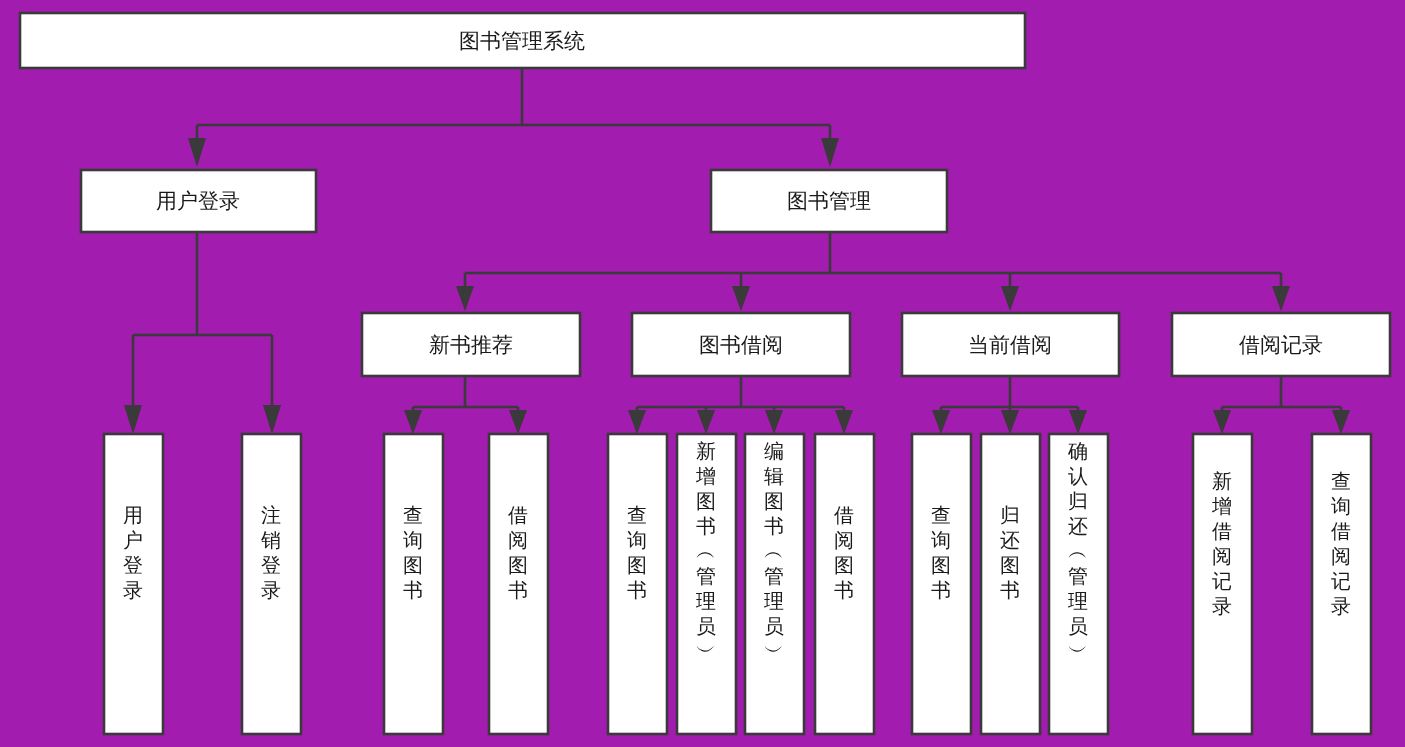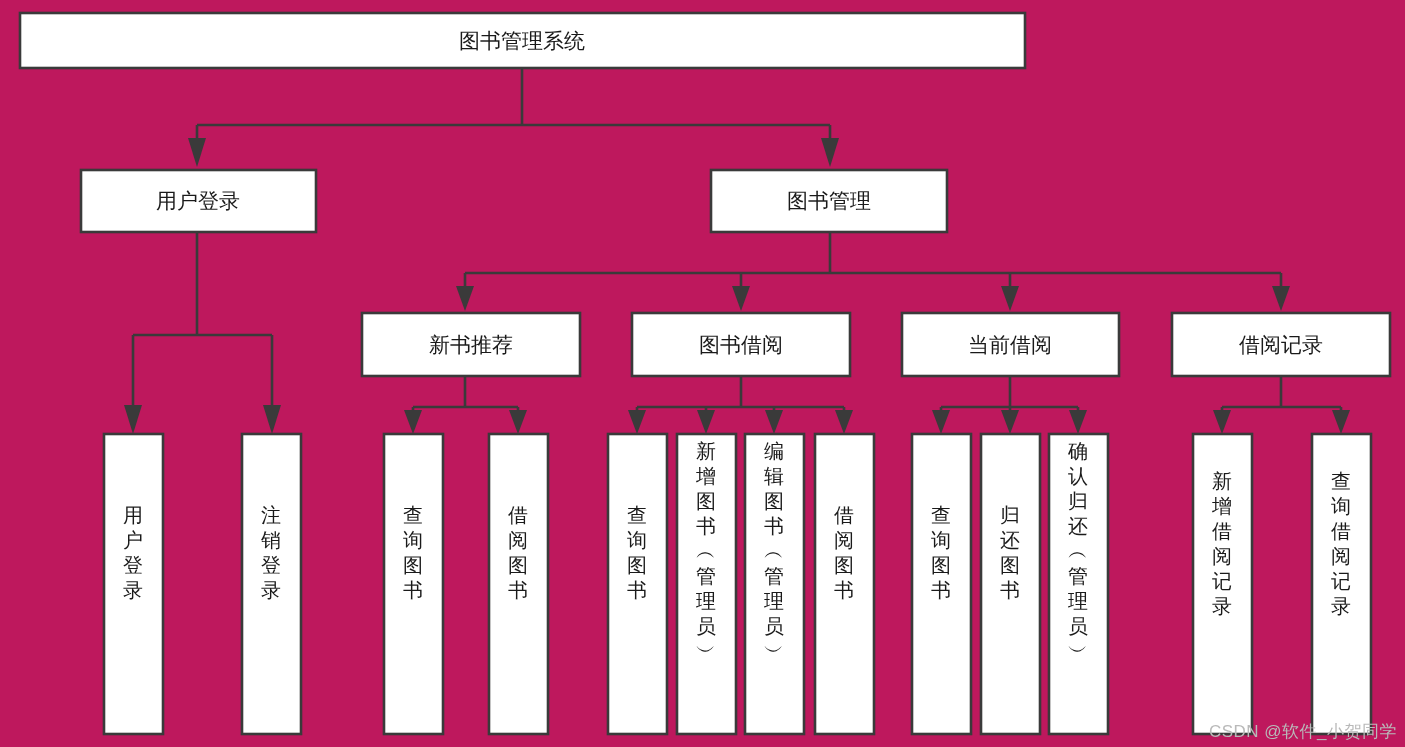--- a/index.html
+++ b/index.html
@@ -8,21 +8,21 @@
     padding: 0;
     background: #ffffff;
   }
   body {
     font-family: "Liberation Sans", "DejaVu Sans", sans-serif;
   }
   #diagram-root {
     position: relative;
     width: 1405px;
     height: 747px;
-    background: #be185d;
+    background: #a21caf;
     overflow: hidden;
   }
   svg.diagram-canvas {
     position: absolute;
     left: 0;
     top: 0;
     width: 1405px;
     height: 747px;
   }
   .node-box {
@@ -240,15 +240,14 @@
       <text class="node-label-v" x="1222" y="488"><tspan x="1222" dy="0">新</tspan><tspan x="1222" dy="25">增</tspan><tspan x="1222" dy="25">借</tspan><tspan x="1222" dy="25">阅</tspan><tspan x="1222" dy="25">记</tspan><tspan x="1222" dy="25">录</tspan></text>
     </g>
 
     <g>
       <rect class="node-box" x="1312" y="434" width="59" height="300"></rect>
       <text class="node-label-v" x="1341" y="488"><tspan x="1341" dy="0">查</tspan><tspan x="1341" dy="25">询</tspan><tspan x="1341" dy="25">借</tspan><tspan x="1341" dy="25">阅</tspan><tspan x="1341" dy="25">记</tspan><tspan x="1341" dy="25">录</tspan></text>
     </g>
 
   </svg>
 
-  <div class="watermark-text">CSDN @软件_小贺同学</div>
 
 </div>
 
 </body></html>

